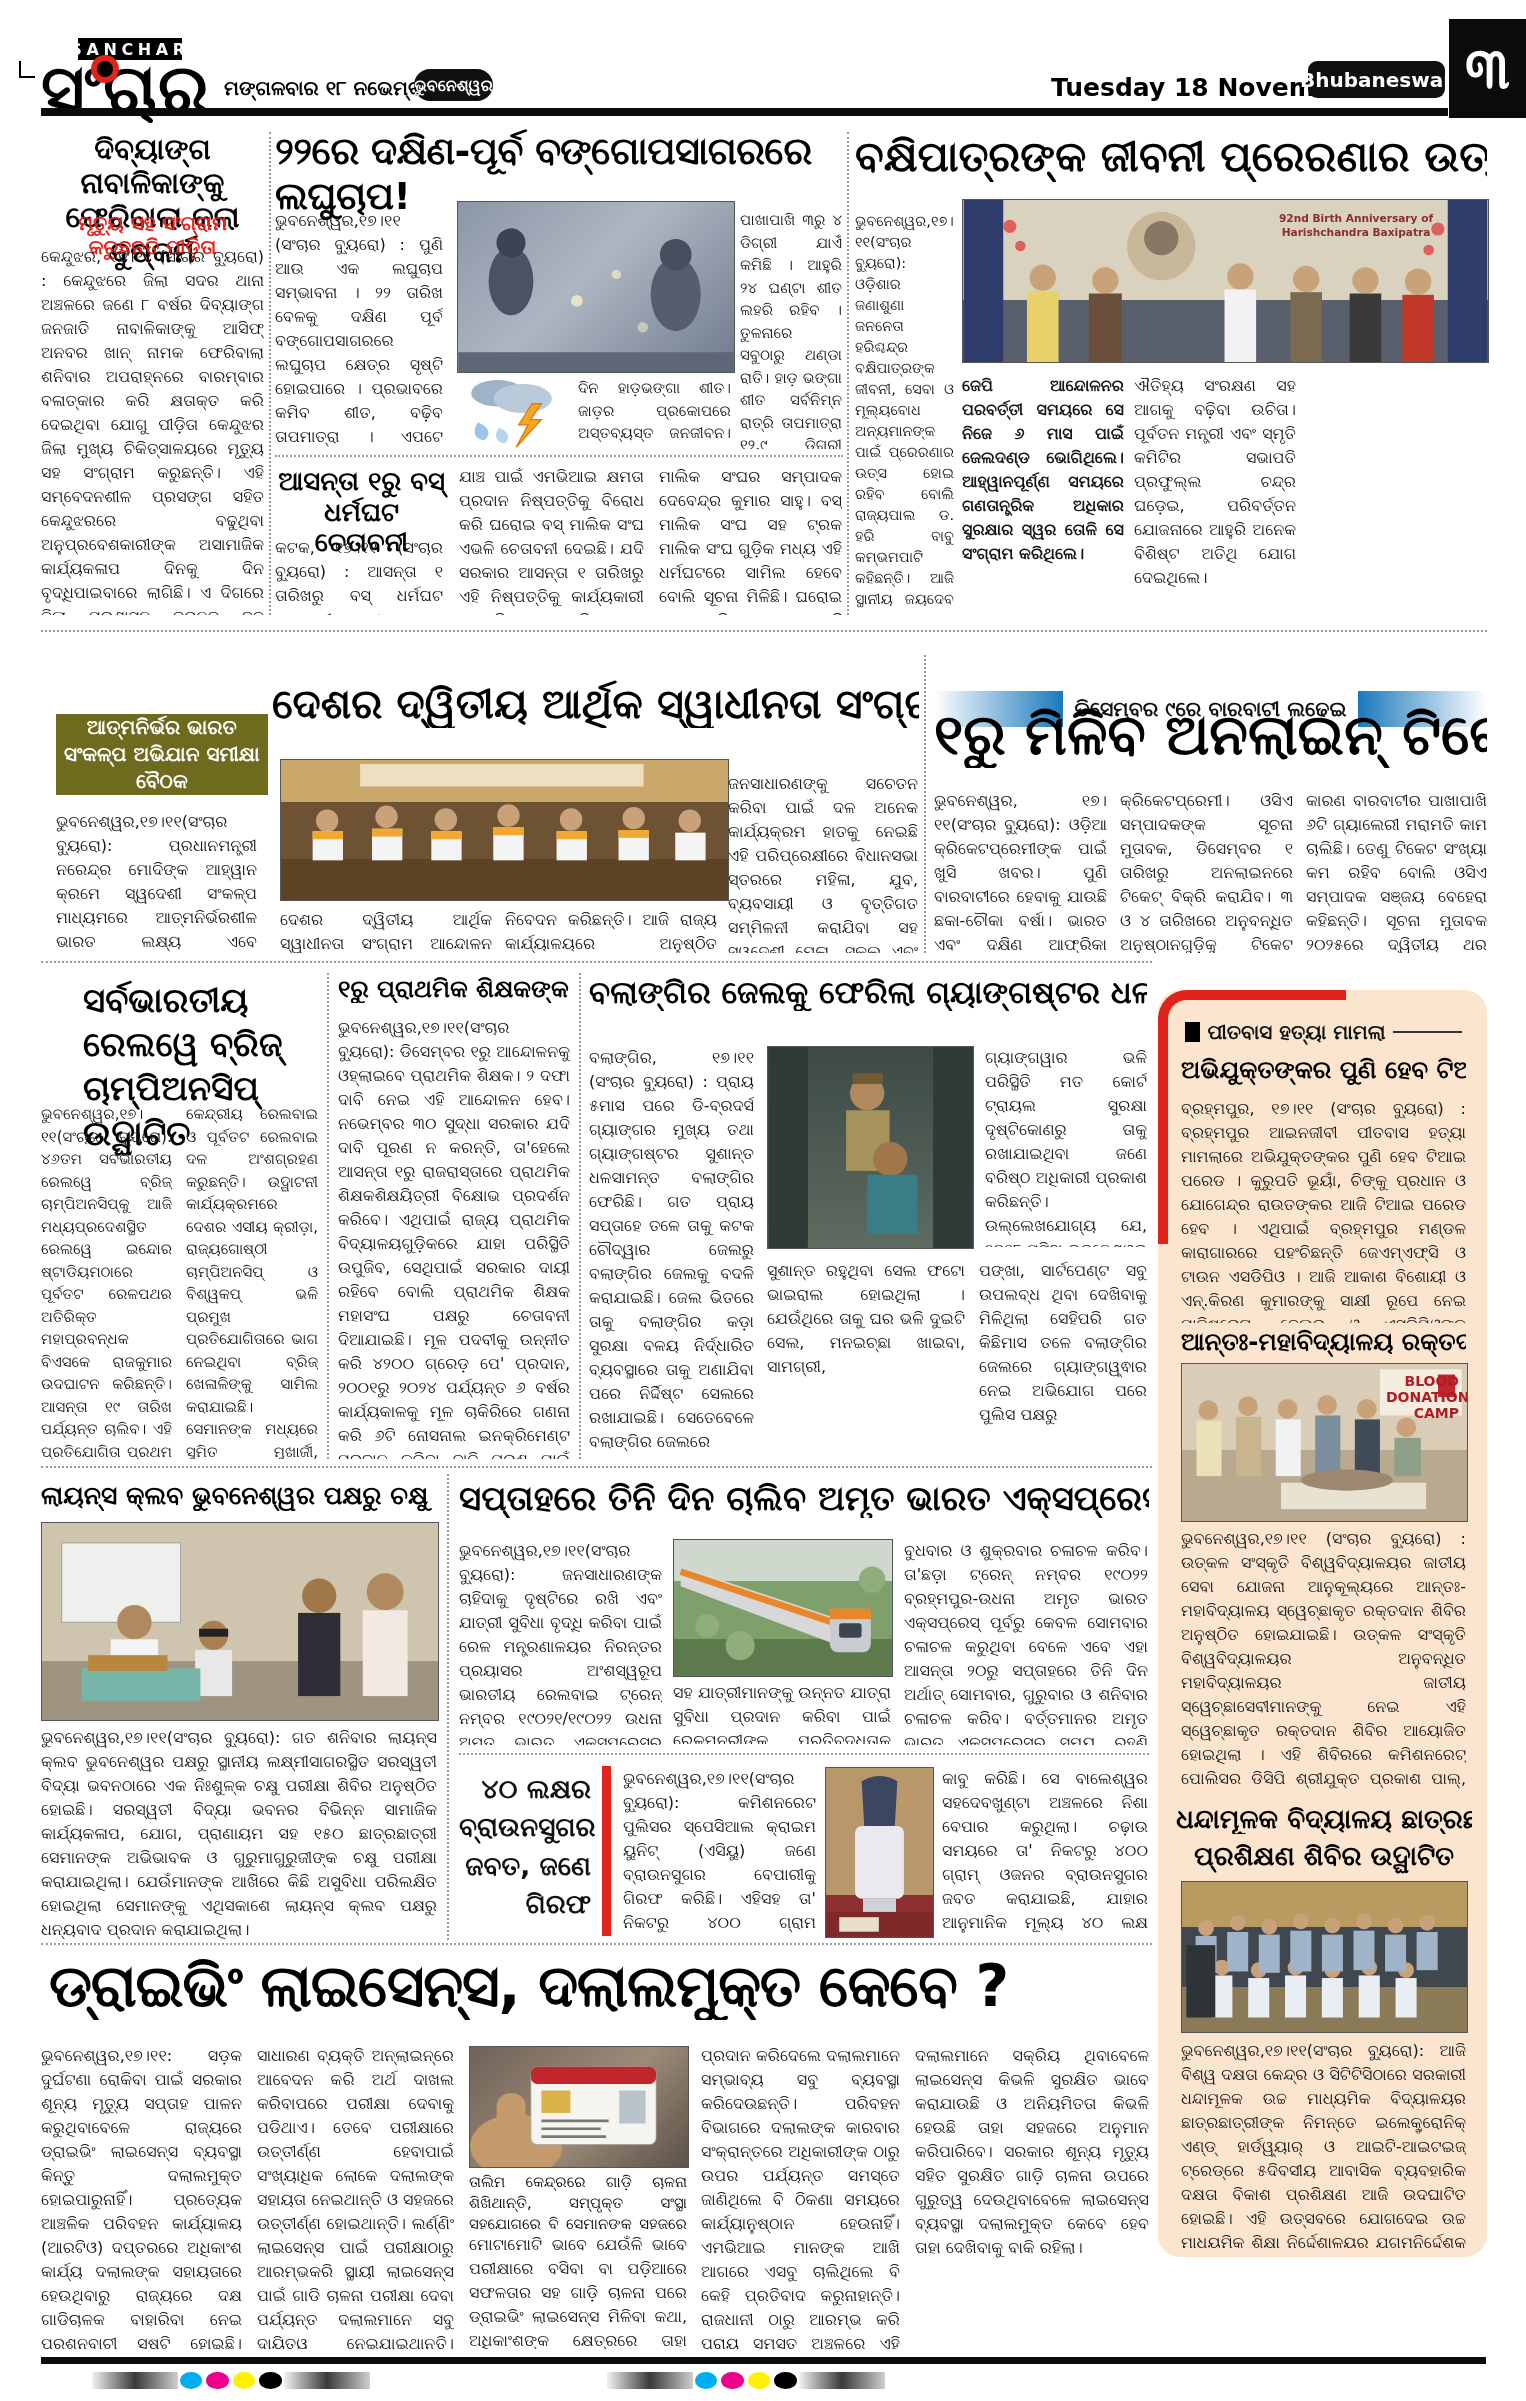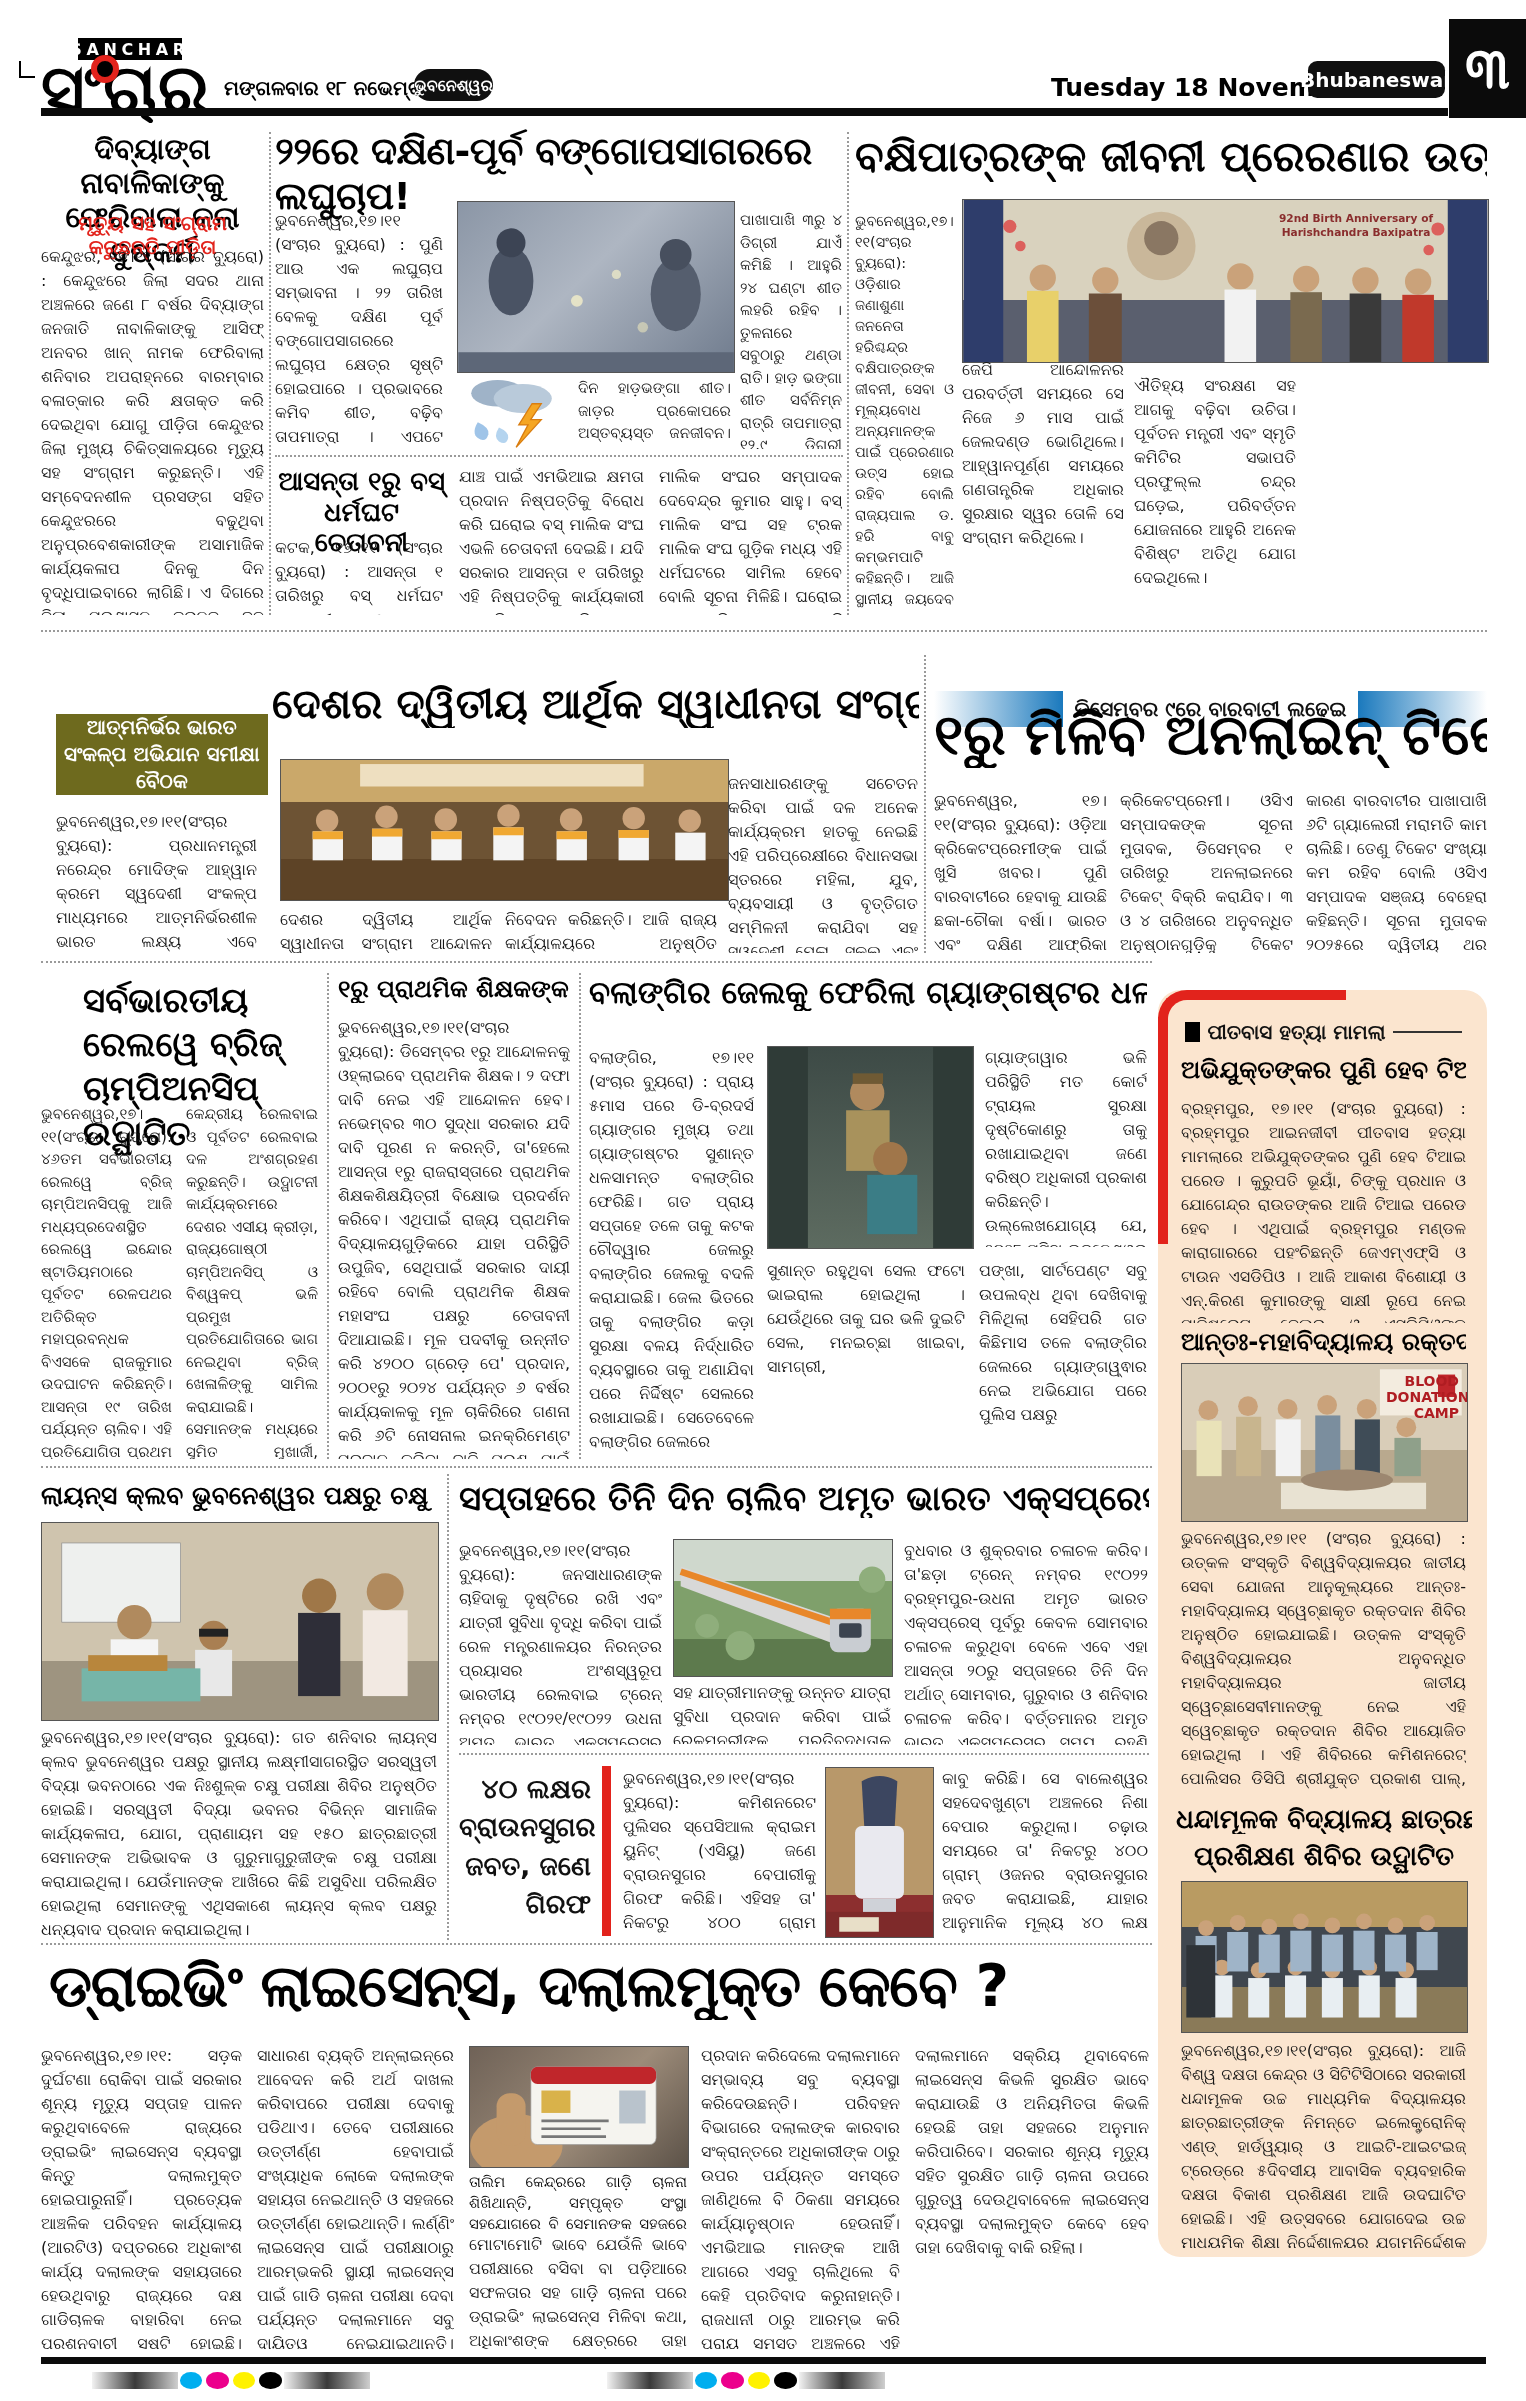--- a/index.html
+++ b/index.html
@@ -120,21 +120,21 @@
       </g>
       <g fill="#d44" opacity="0.8">
           <circle cx="70" cy="40" r="10"></circle>
           <circle cx="86" cy="70" r="8"></circle>
           <circle cx="720" cy="44" r="10"></circle>
           <circle cx="706" cy="76" r="8"></circle>
         </g>
     </svg>
     <div style="position:absolute;right:53px;top:12px;width:158px;font-size:10.6px;line-height:1.3;color:#8a2d2d;font-weight:bold;text-align:center;">92nd Birth Anniversary of Harishchandra Baxipatra</div>
   </div>
-  <div class="abs body-col" style="left:962px;top:358px;width:162px;height:242px;">ଜେପି ଆନ୍ଦୋଳନର ପରବର୍ତ୍ତୀ ସମୟରେ ସେ ନିଜେ ୬ ମାସ ପାଇଁ ଜେଲଦଣ୍ଡ ଭୋଗିଥିଲେ। ଆହ୍ୱାନପୂର୍ଣ୍ଣ ସମୟରେ ଗଣତାନ୍ତ୍ରିକ ଅଧିକାର ସୁରକ୍ଷାର ସ୍ୱର ତୋଳି ସେ ସଂଗ୍ରାମ କରିଥିଲେ।</div>
+  <div class="abs body-col" style="left:962px;top:374px;width:162px;height:242px;font-weight:bold;">ଜେପି ଆନ୍ଦୋଳନର ପରବର୍ତ୍ତୀ ସମୟରେ ସେ ନିଜେ ୬ ମାସ ପାଇଁ ଜେଲଦଣ୍ଡ ଭୋଗିଥିଲେ। ଆହ୍ୱାନପୂର୍ଣ୍ଣ ସମୟରେ ଗଣତାନ୍ତ୍ରିକ ଅଧିକାର ସୁରକ୍ଷାର ସ୍ୱର ତୋଳି ସେ ସଂଗ୍ରାମ କରିଥିଲେ।</div>
   <div class="abs body-col" style="left:1134px;top:374px;width:162px;height:242px;">ଐତିହ୍ୟ ସଂରକ୍ଷଣ ସହ ଆଗକୁ ବଢ଼ିବା ଉଚିତା। ପୂର୍ବତନ ମନ୍ତ୍ରୀ ଏବଂ ସ୍ମୃତି କମିଟିର ସଭାପତି ପ୍ରଫୁଲ୍ଲ ଚନ୍ଦ୍ର ଘଡ଼େଇ, ପରିବର୍ତ୍ତନ ଯୋଜନାରେ ଆହୁରି ଅନେକ ବିଶିଷ୍ଟ ଅତିଥି ଯୋଗ ଦେଇଥିଲେ।</div>
 
   <div class="abs hdiv" style="left:41px;top:630px;width:1446px;"></div>
 
   <div class="abs kicker-olive" style="left:56px;top:714px;width:201px;height:81px;font-size:20px;padding:0 5.3px;">
     <span>ଆତ୍ମନିର୍ଭର ଭାରତ ସଂକଳ୍ପ ଅଭିଯାନ ସମୀକ୍ଷା ବୈଠକ</span>
   </div>
   <div class="abs hl nowrap" style="left:272px;top:680px;width:647px;font-size:41px;">ଦେଶର ଦ୍ୱିତୀୟ ଆର୍ଥିକ ସ୍ୱାଧୀନତା ସଂଗ୍ରାମ: ମନମୋହନ</div>
   <div class="abs photo" style="left:280px;top:759px;width:447px;height:140px;background:linear-gradient(180deg,#caa86a 0 30%,#6d5334 30% 75%,#4e3b23 75% 100%);">
     <svg width="447" height="140" viewBox="0 0 678 212">

